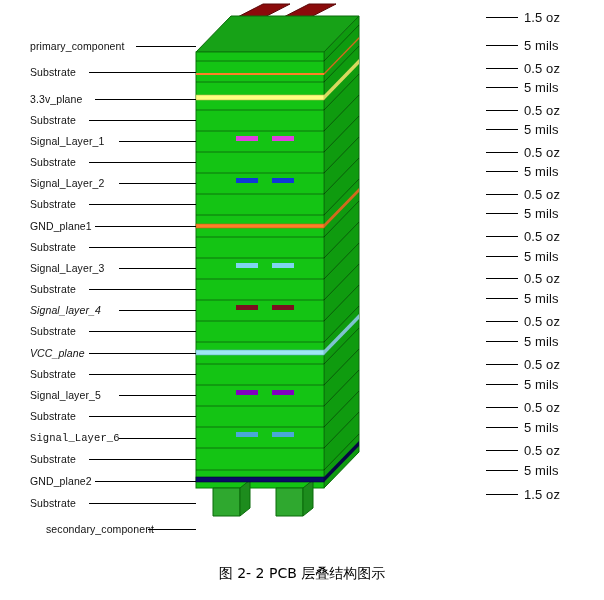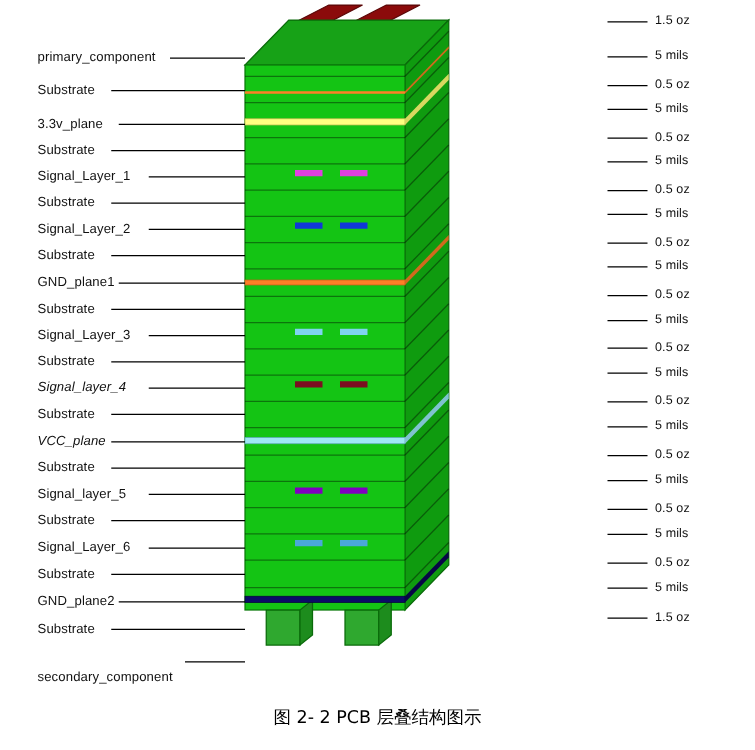--- a/index.html
+++ b/index.html
@@ -21,21 +21,21 @@
     white-space:nowrap;
     letter-spacing:0.1px;
   }
   .leftlbl{left:30px;transform:translateY(-50%);}
   .leadline{
     position:absolute;
     height:0;
     border-top:1px solid #000;
   }
   
-  .rightlbl{left:524px;transform:translateY(-50%);font-size:10px;}
+  .rightlbl{left:524px;transform:translateY(-50%);font-size:13px;}
   .rtick{
     position:absolute;
     height:0;
     border-top:1px solid #000;
     left:486px;width:32px;
   }
 
   #caption{
     position:absolute;left:0;top:565px;width:604px;text-align:center;
     font-size:14px;color:#000;
@@ -191,29 +191,29 @@
       <div class="lbl leftlbl" style="top: 331px;">Substrate</div>
       <div class="leadline" style="left: 89.1px; width: 106.9px; top: 331px;"></div>
       <div class="lbl leftlbl" style="top: 353px; font-style: italic;">VCC_plane</div>
       <div class="leadline" style="left: 89.1px; width: 106.9px; top: 353px;"></div>
       <div class="lbl leftlbl" style="top: 374px;">Substrate</div>
       <div class="leadline" style="left: 89.1px; width: 106.9px; top: 374px;"></div>
       <div class="lbl leftlbl" style="top: 395px;">Signal_layer_5</div>
       <div class="leadline" style="left: 118.6px; width: 77.4px; top: 395px;"></div>
       <div class="lbl leftlbl" style="top: 416px;">Substrate</div>
       <div class="leadline" style="left: 89.1px; width: 106.9px; top: 416px;"></div>
-      <div class="lbl leftlbl" style="top: 438px;">Signal_Layer_6</div>
+      <div class="lbl leftlbl" style="top: 438px; font-family: Liberation Mono, monospace;">Signal_Layer_6</div>
       <div class="leadline" style="left: 118.6px; width: 77.4px; top: 438px;"></div>
       <div class="lbl leftlbl" style="top: 459px;">Substrate</div>
       <div class="leadline" style="left: 89.1px; width: 106.9px; top: 459px;"></div>
       <div class="lbl leftlbl" style="top: 481px;">GND_plane2</div>
       <div class="leadline" style="left: 95px; width: 101px; top: 481px;"></div>
       <div class="lbl leftlbl" style="top: 503px;">Substrate</div>
       <div class="leadline" style="left: 89.1px; width: 106.9px; top: 503px;"></div>
-      <div class="lbl leftlbl" style="top: 542px;">secondary_component</div>
+      <div class="lbl leftlbl" style="top: 529px; margin-left: 16px;">secondary_component</div>
       <div class="leadline" style="left: 148.1px; width: 47.9px; top: 529px;"></div>
     </div>
 
   <div id="right-labels">
       <div class="lbl rightlbl" style="top: 17px;">1.5 oz</div>
       <div class="rtick" style="top: 17px;"></div>
       <div class="lbl rightlbl" style="top: 45px;">5 mils</div>
       <div class="rtick" style="top: 45px;"></div>
       <div class="lbl rightlbl" style="top: 68px;">0.5 oz</div>
       <div class="rtick" style="top: 68px;"></div>

